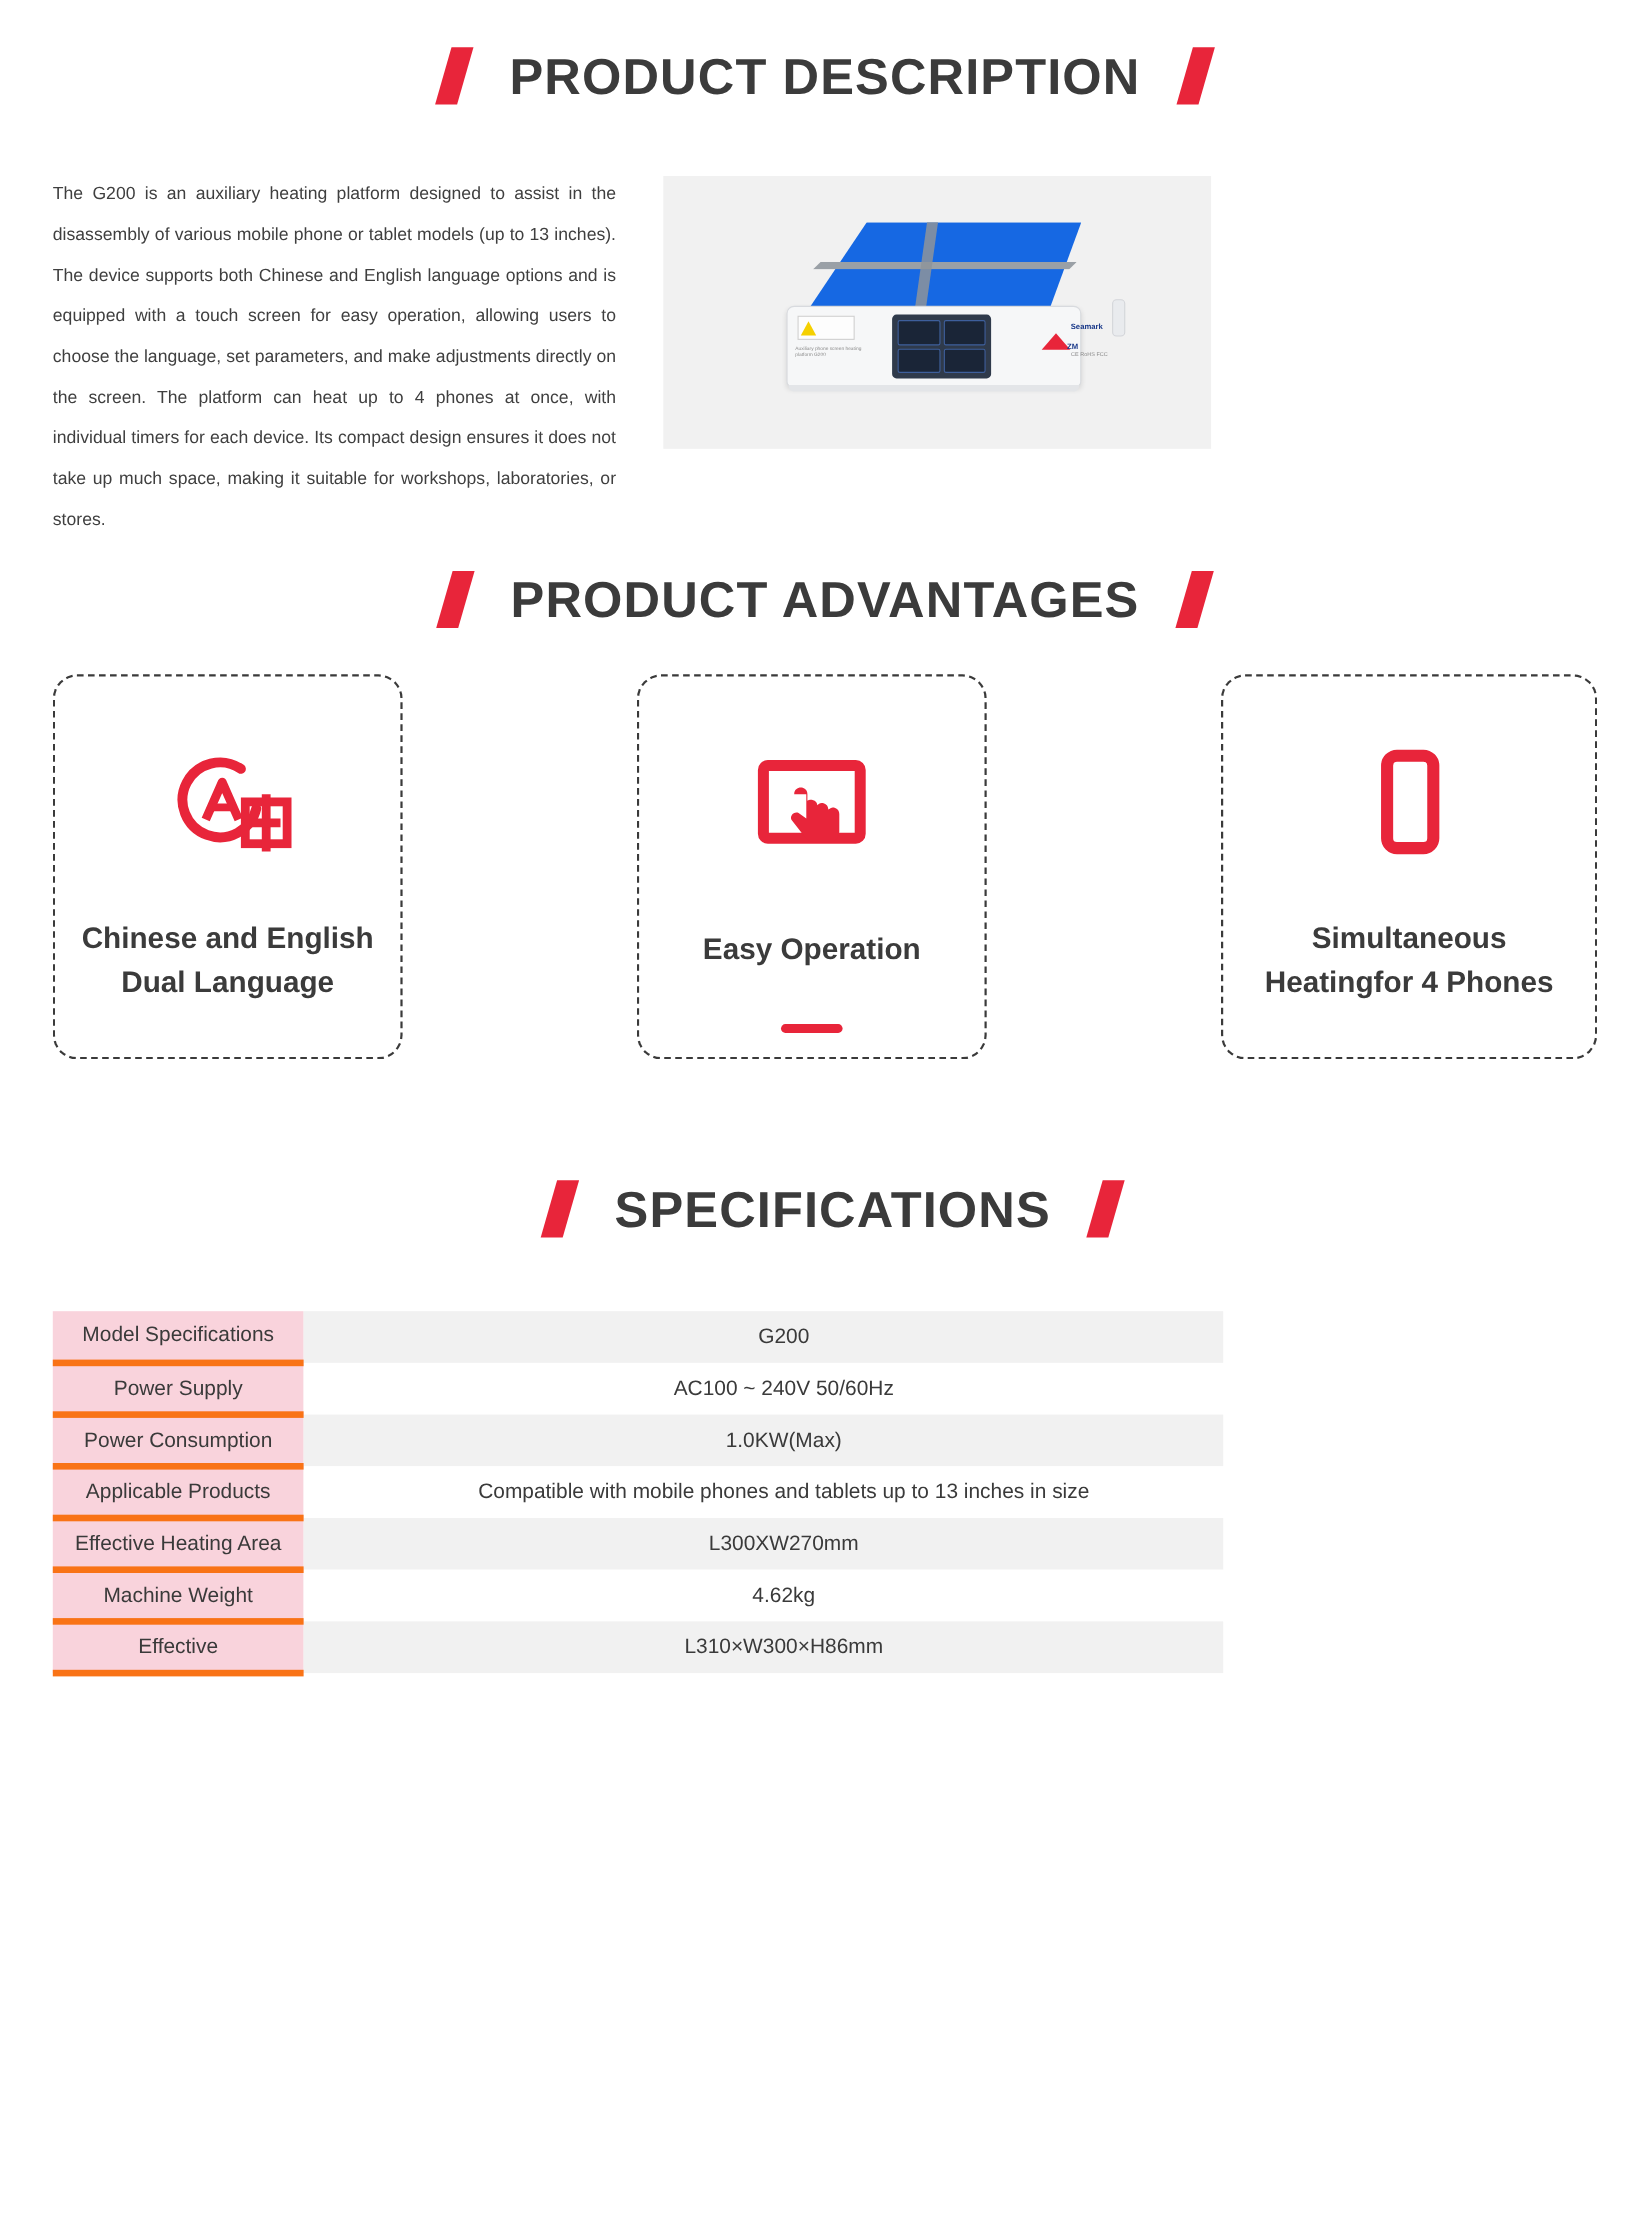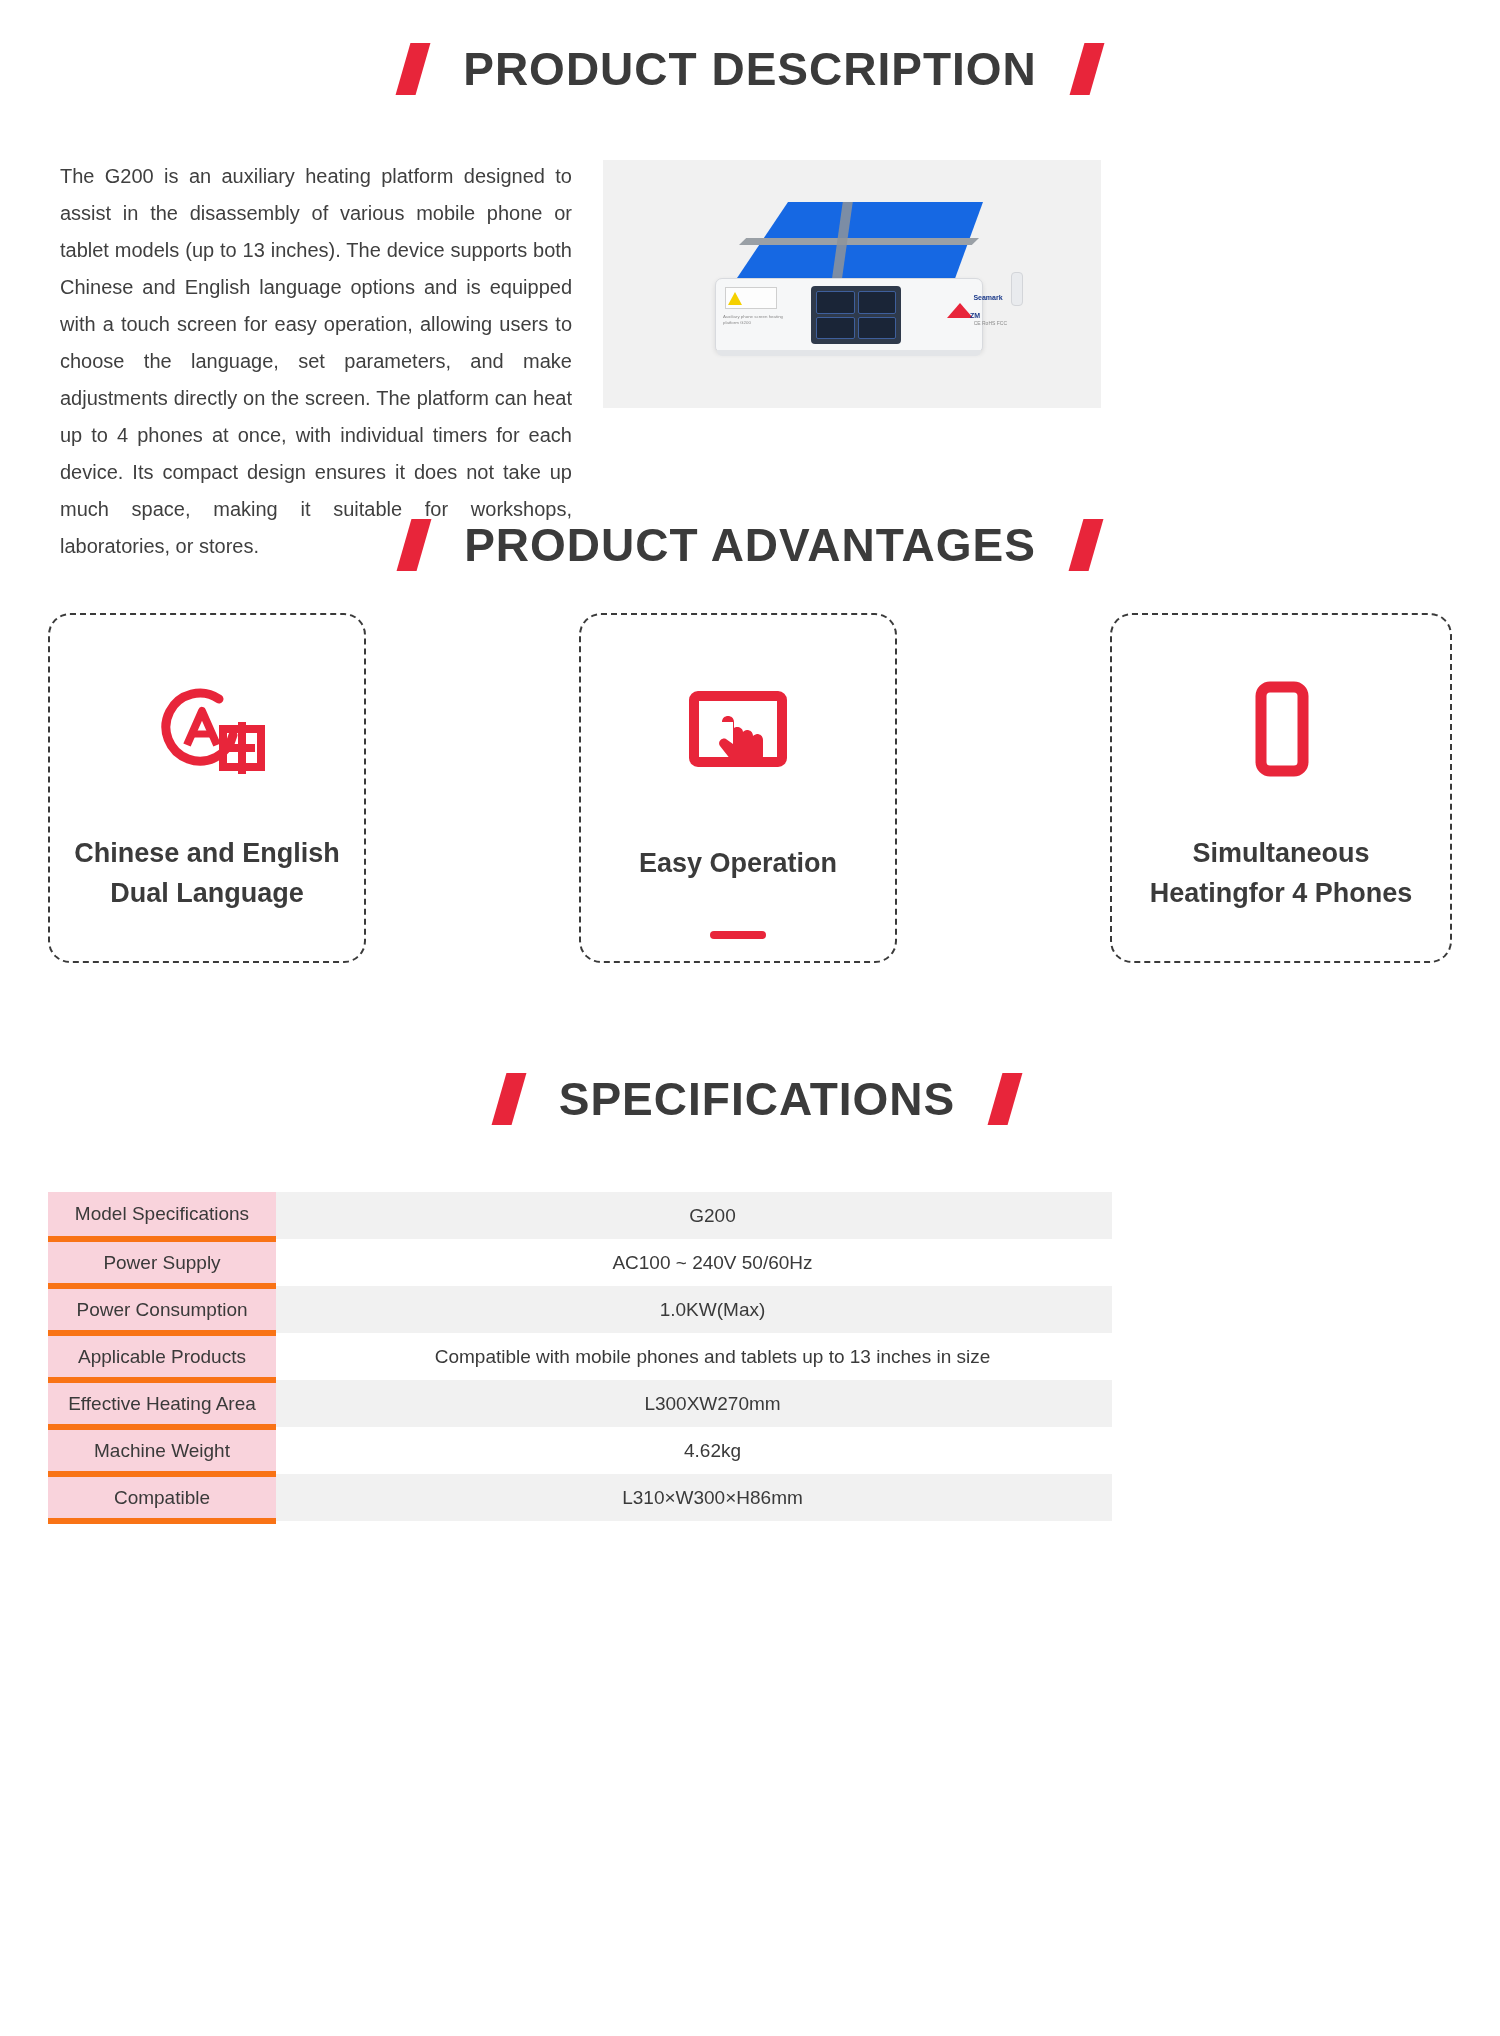--- a/index.html
+++ b/index.html
@@ -45,26 +45,25 @@
   #head-description { position: absolute; left: 0; top: 42px; width: 1500px; }
   #head-advantages  { position: absolute; left: 0; top: 518px; width: 1500px; }
   #head-specs       { position: absolute; left: 0; top: 1072px; width: 1500px; padding-left: 14px; }
 
   
   .desc-text {
     position: absolute;
     left: 48px;
     top: 158px;
     width: 512px;
-    font-size: 20px;
+    font-size: 16px;
     line-height: 37px;
     color: #3f3f3f;
     text-align: justify;
     text-justify: inter-word;
-    margin-left: 12px;
   }
 
   .product-photo {
     position: absolute;
     left: 603px;
     top: 160px;
     width: 498px;
     height: 248px;
     background: #f1f1f1;
     overflow: hidden;
@@ -315,19 +314,19 @@
       </tr>
       <tr>
         <td class="spec-label">Effective Heating Area</td>
         <td class="spec-value">L300XW270mm</td>
       </tr>
       <tr>
         <td class="spec-label">Machine Weight</td>
         <td class="spec-value">4.62kg</td>
       </tr>
       <tr>
-        <td class="spec-label">Compatible</td>
+        <td class="spec-label">Effective</td>
         <td class="spec-value">L310×W300×H86mm</td>
       </tr>
     </tbody>
   </table>
 
 </div>
 
 </body></html>

